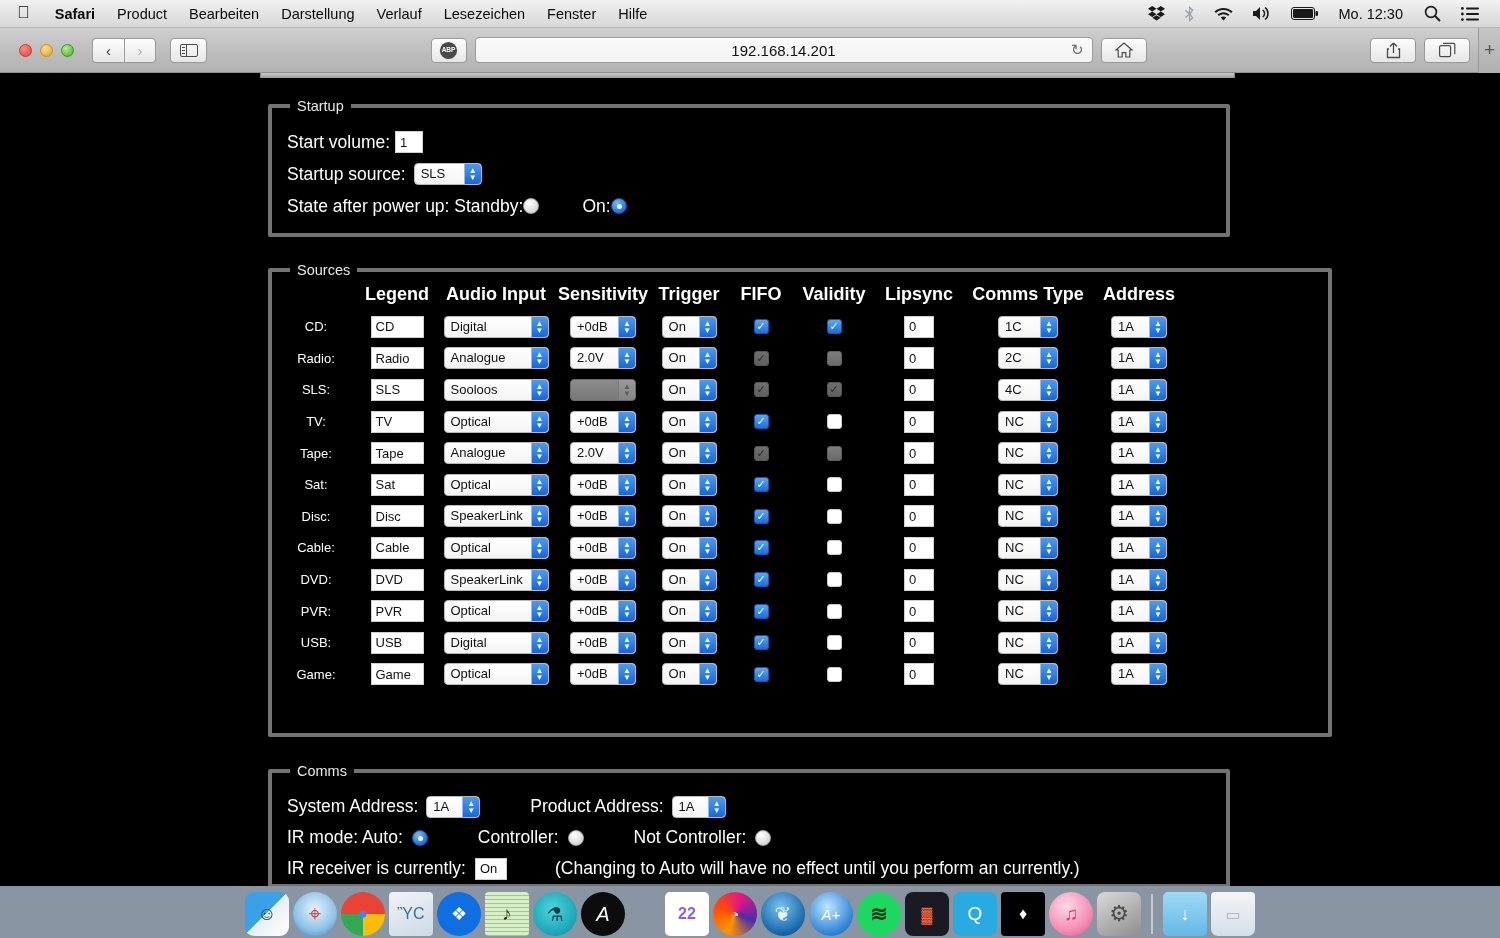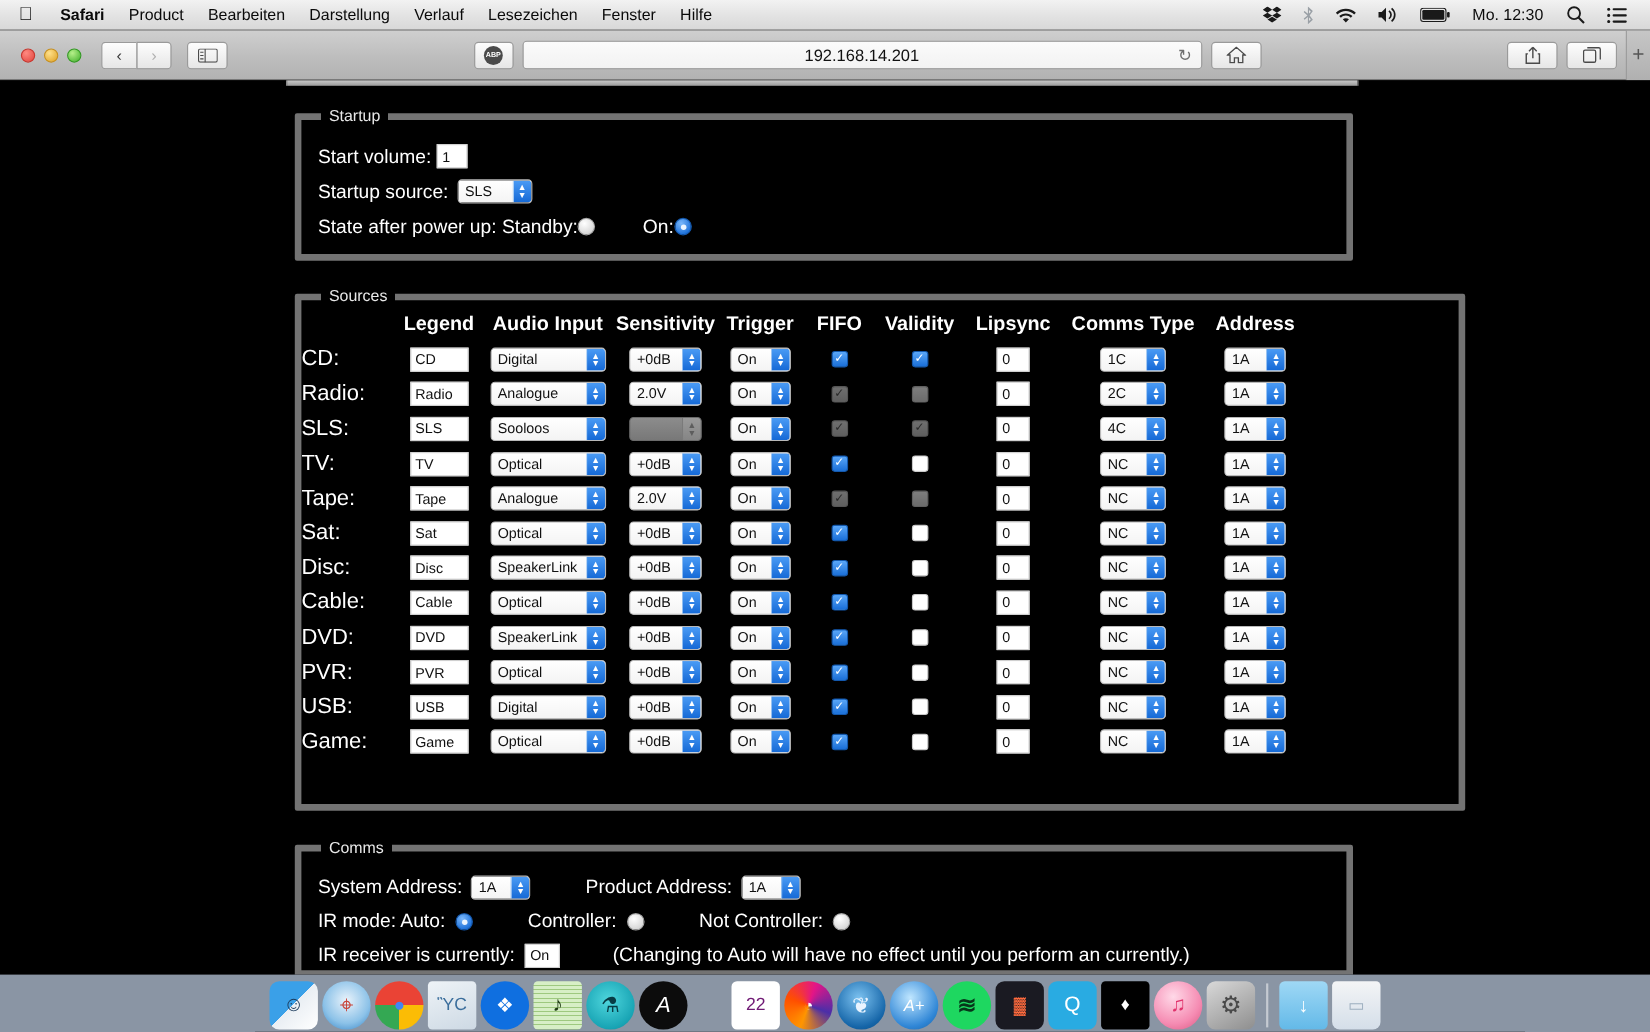--- a/index.html
+++ b/index.html
@@ -86,21 +86,21 @@
 
   
   #page {
     position: absolute; left: 0; top: 81px; width: 1500px; height: 805px;
     background: #000; color: #fff;
     overflow: hidden;
   }
 
   fieldset.grp {
     position: absolute;
-    border: 6px solid #737373;
+    border: 4px solid #737373;
     border-radius: 2px;
     padding: 0;
   }
   fieldset.grp > legend {
     margin-left: 18px; padding: 0 7px;
     font-size: 14.5px; color: #e8e8e8;
   }
 
   
   #grp-startup { left: 268px; top: 17px; width: 962px; height: 139px; }
@@ -170,21 +170,21 @@
   .gap-on { margin-left: 43px; }
 
   
   #grp-sources { left: 268px; top: 181px; width: 1064px; height: 475px; }
   #src-table { margin: 6px 0 0 0; border-collapse: collapse; }
   #src-table th {
     font-size: 18px; font-weight: bold; color: #fff;
     padding: 0 0 6px 0; text-align: center; white-space: nowrap;
   }
   #src-table td { padding: 0; height: 31.6px; vertical-align: middle; }
-  td.rowlabel { text-align: left; font-size: 20px; padding-right: 10px; white-space: nowrap; }
+  td.rowlabel { text-align: center; font-size: 13px; padding-right: 10px; white-space: nowrap; }
   .cellwrap { display: flex; align-items: center; justify-content: center; }
 
   .legend-input { width: 53px; }
   .sel.audio { width: 105px; }
   .sel.sens { width: 66px; }
   .sel.trig { width: 55px; }
   .sel.comms { width: 60px; }
   .sel.addr { width: 56px; }
   .lipsync-input { width: 30px; }
 
@@ -1201,21 +1201,21 @@
 
 <div id="dock">
     <div class="dockicon" style="background:linear-gradient(135deg,#3aa0e8 0%,#3aa0e8 48%,#e9eef3 48%,#ffffff 100%);border-radius:9px;color:#1b3a5c;font-size:19px;">☺</div>
     <div class="dockicon" style="background:radial-gradient(circle at 50% 40%,#e9f3fb,#8cc2e8 60%,#2f7fc4);border-radius:50%;color:#c8453a;font-size:22px;">⌖</div>
     <div class="dockicon" style="background:conic-gradient(#ea4335 0 25%,#fbbc05 25% 50%,#34a853 50% 75%,#ea4335 75%);border-radius:50%;color:#4285f4;font-size:17px;">●</div>
     <div class="dockicon" style="background:linear-gradient(160deg,#eef3f7,#cdd9e4);border-radius:4px;color:#3b6e9c;font-size:16px;">ὛC</div>
     <div class="dockicon" style="background:#0f6fe0;border-radius:50%;color:#fff;font-size:18px;">❖</div>
     <div class="dockicon" style="background:repeating-linear-gradient(#d7efc6 0 3px,#9ec97f 3px 4px);border-radius:4px;color:#1d3b12;font-size:19px;">♪</div>
     <div class="dockicon" style="background:radial-gradient(circle at 45% 40%,#4fd6dd,#18a4b4 70%,#0c7c8c);border-radius:50%;color:#073b44;font-size:19px;">⚗</div>
     <div class="dockicon" style="background:#0c0c0c;border-radius:50%;color:#fff;font-style:italic;font-size:20px;">A</div>
-    <div class="dockicon" style="background:#fff;border-radius:5px;color:#701a75;font-size:16px;font-weight:normal;margin-left:36px;">22</div>
+    <div class="dockicon" style="background:#fff;border-radius:5px;color:#8b5cf6;font-size:16px;font-weight:bold;margin-left:36px;">22</div>
     <div class="dockicon" style="background:conic-gradient(from 200deg,#ff9500,#ff4f00,#e31587,#4b2ea8,#ff9500);border-radius:50%;color:#fff;font-size:15px;">◔</div>
     <div class="dockicon" style="background:radial-gradient(circle at 45% 35%,#7cc2f0,#1565a8 70%,#0d4b80);border-radius:50%;color:#eaf4ff;font-size:20px;">❦</div>
     <div class="dockicon" style="background:radial-gradient(circle at 42% 34%,#bfe6ff,#2f86d6 68%,#1c5e9e);border-radius:50%;color:#fff;font-style:italic;font-size:15px;">A+</div>
     <div class="dockicon" style="background:#1ed760;border-radius:50%;color:#07351a;font-size:21px;font-weight:bold;">≋</div>
     <div class="dockicon" style="background:#1a1a22;border-radius:8px;color:#ff6a3d;font-size:15px;">▓</div>
     <div class="dockicon" style="background:#29abe2;border-radius:8px;color:#fff;font-size:19px;">Q</div>
     <div class="dockicon" style="background:#000;border-radius:4px;color:#fff;font-size:16px;">♦</div>
     <div class="dockicon" style="background:radial-gradient(circle at 40% 32%,#ffd9e8,#f58bb2 62%,#d8557f);border-radius:50%;color:#e1326c;font-size:19px;">♫</div>
     <div class="dockicon" style="background:linear-gradient(150deg,#d9d9d9,#8e8e8e);border-radius:8px;color:#4a4a4a;font-size:22px;">⚙</div>
     <div class="dock-sep"></div>

